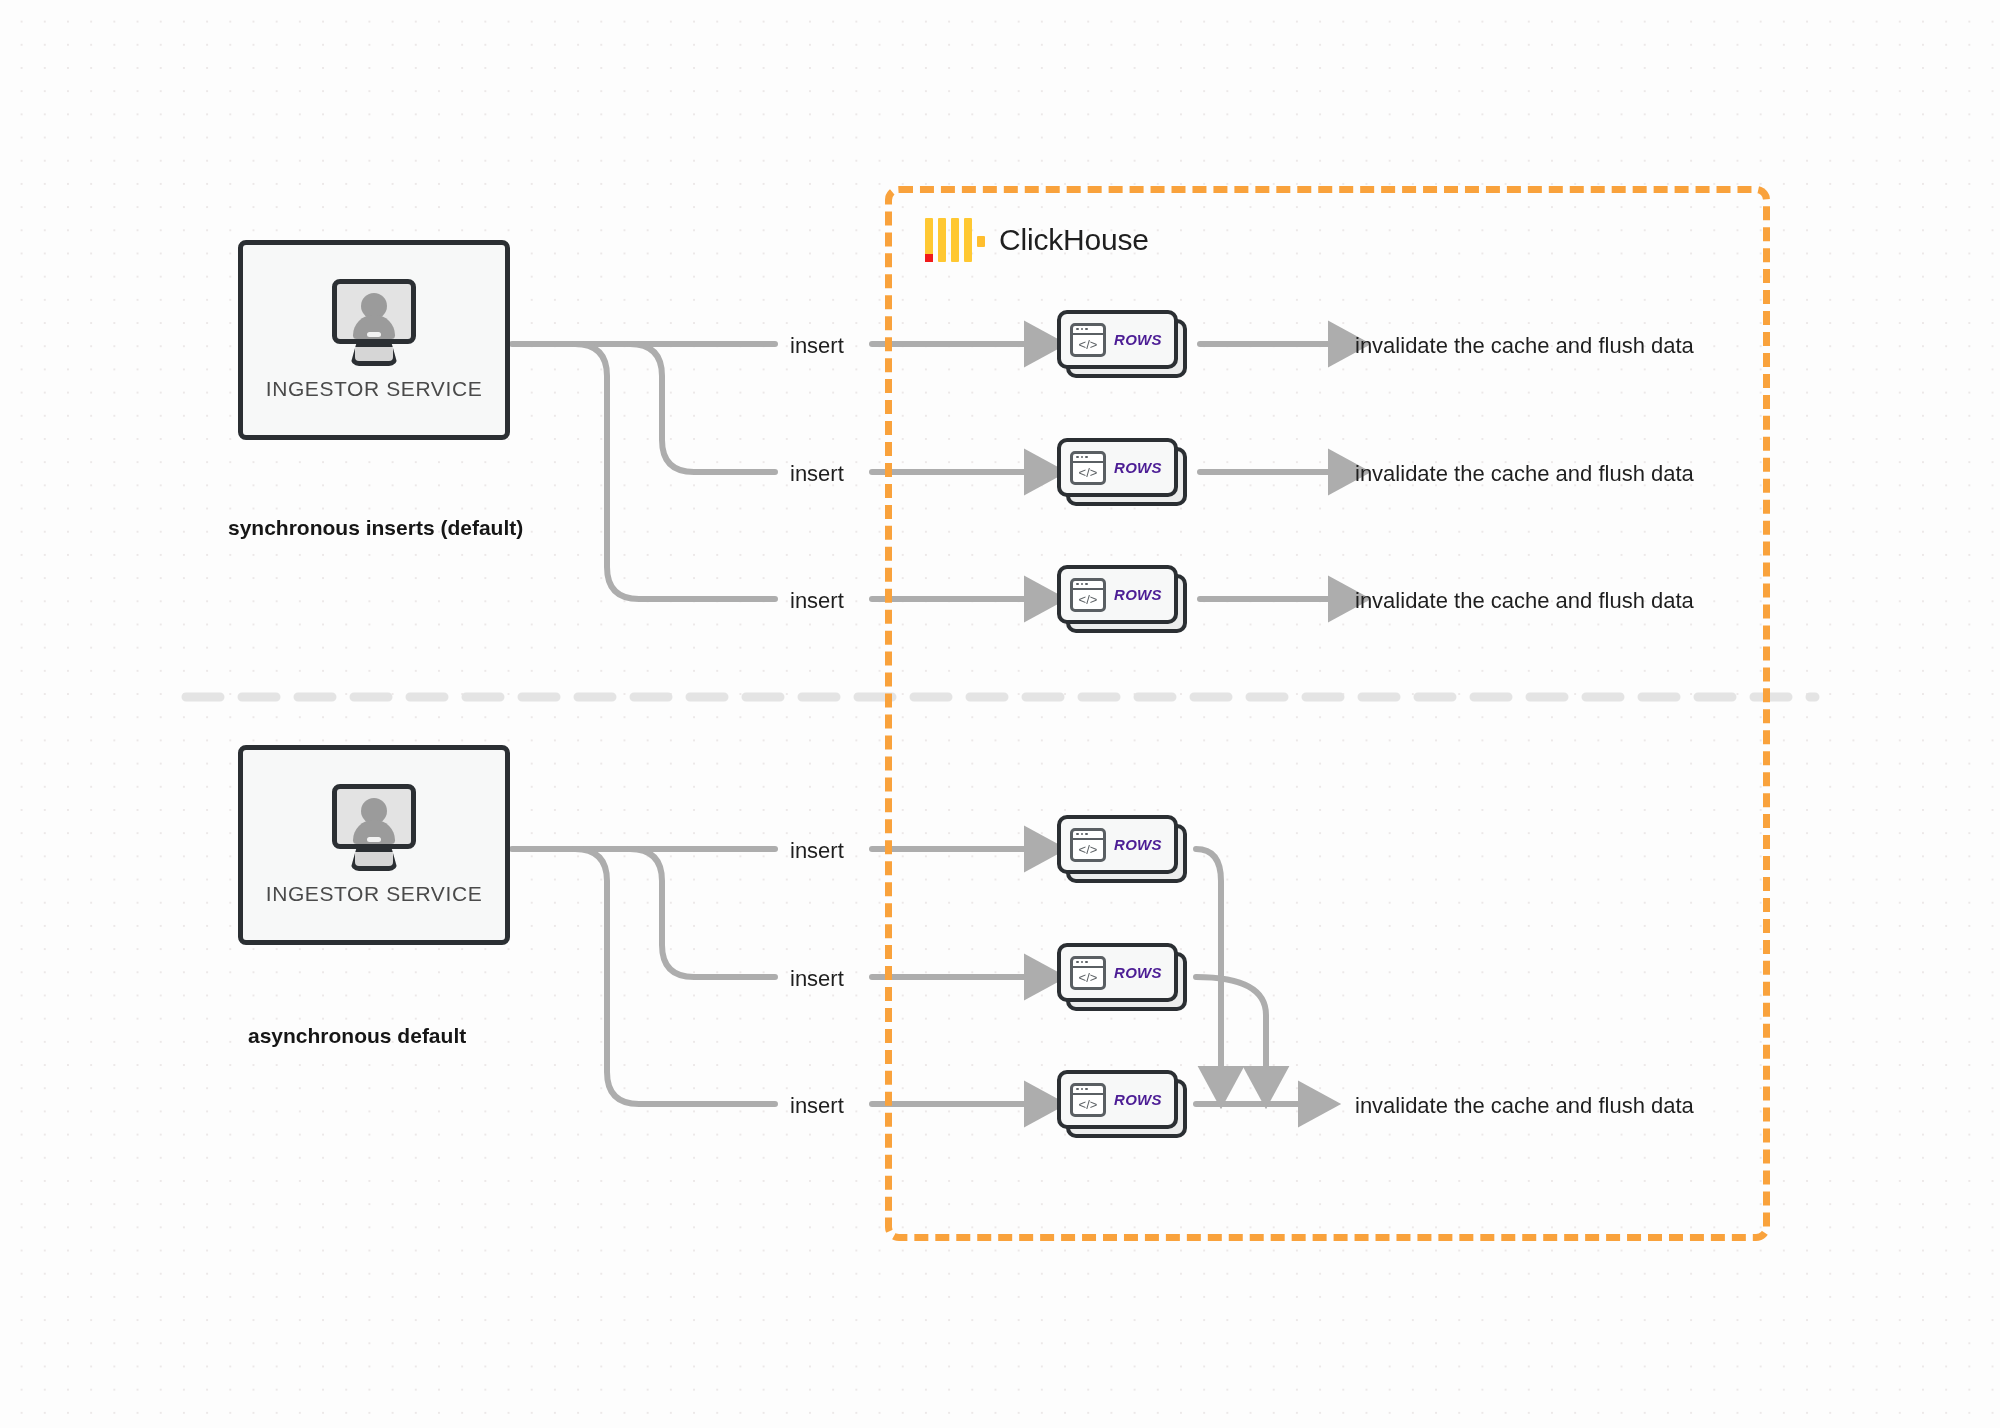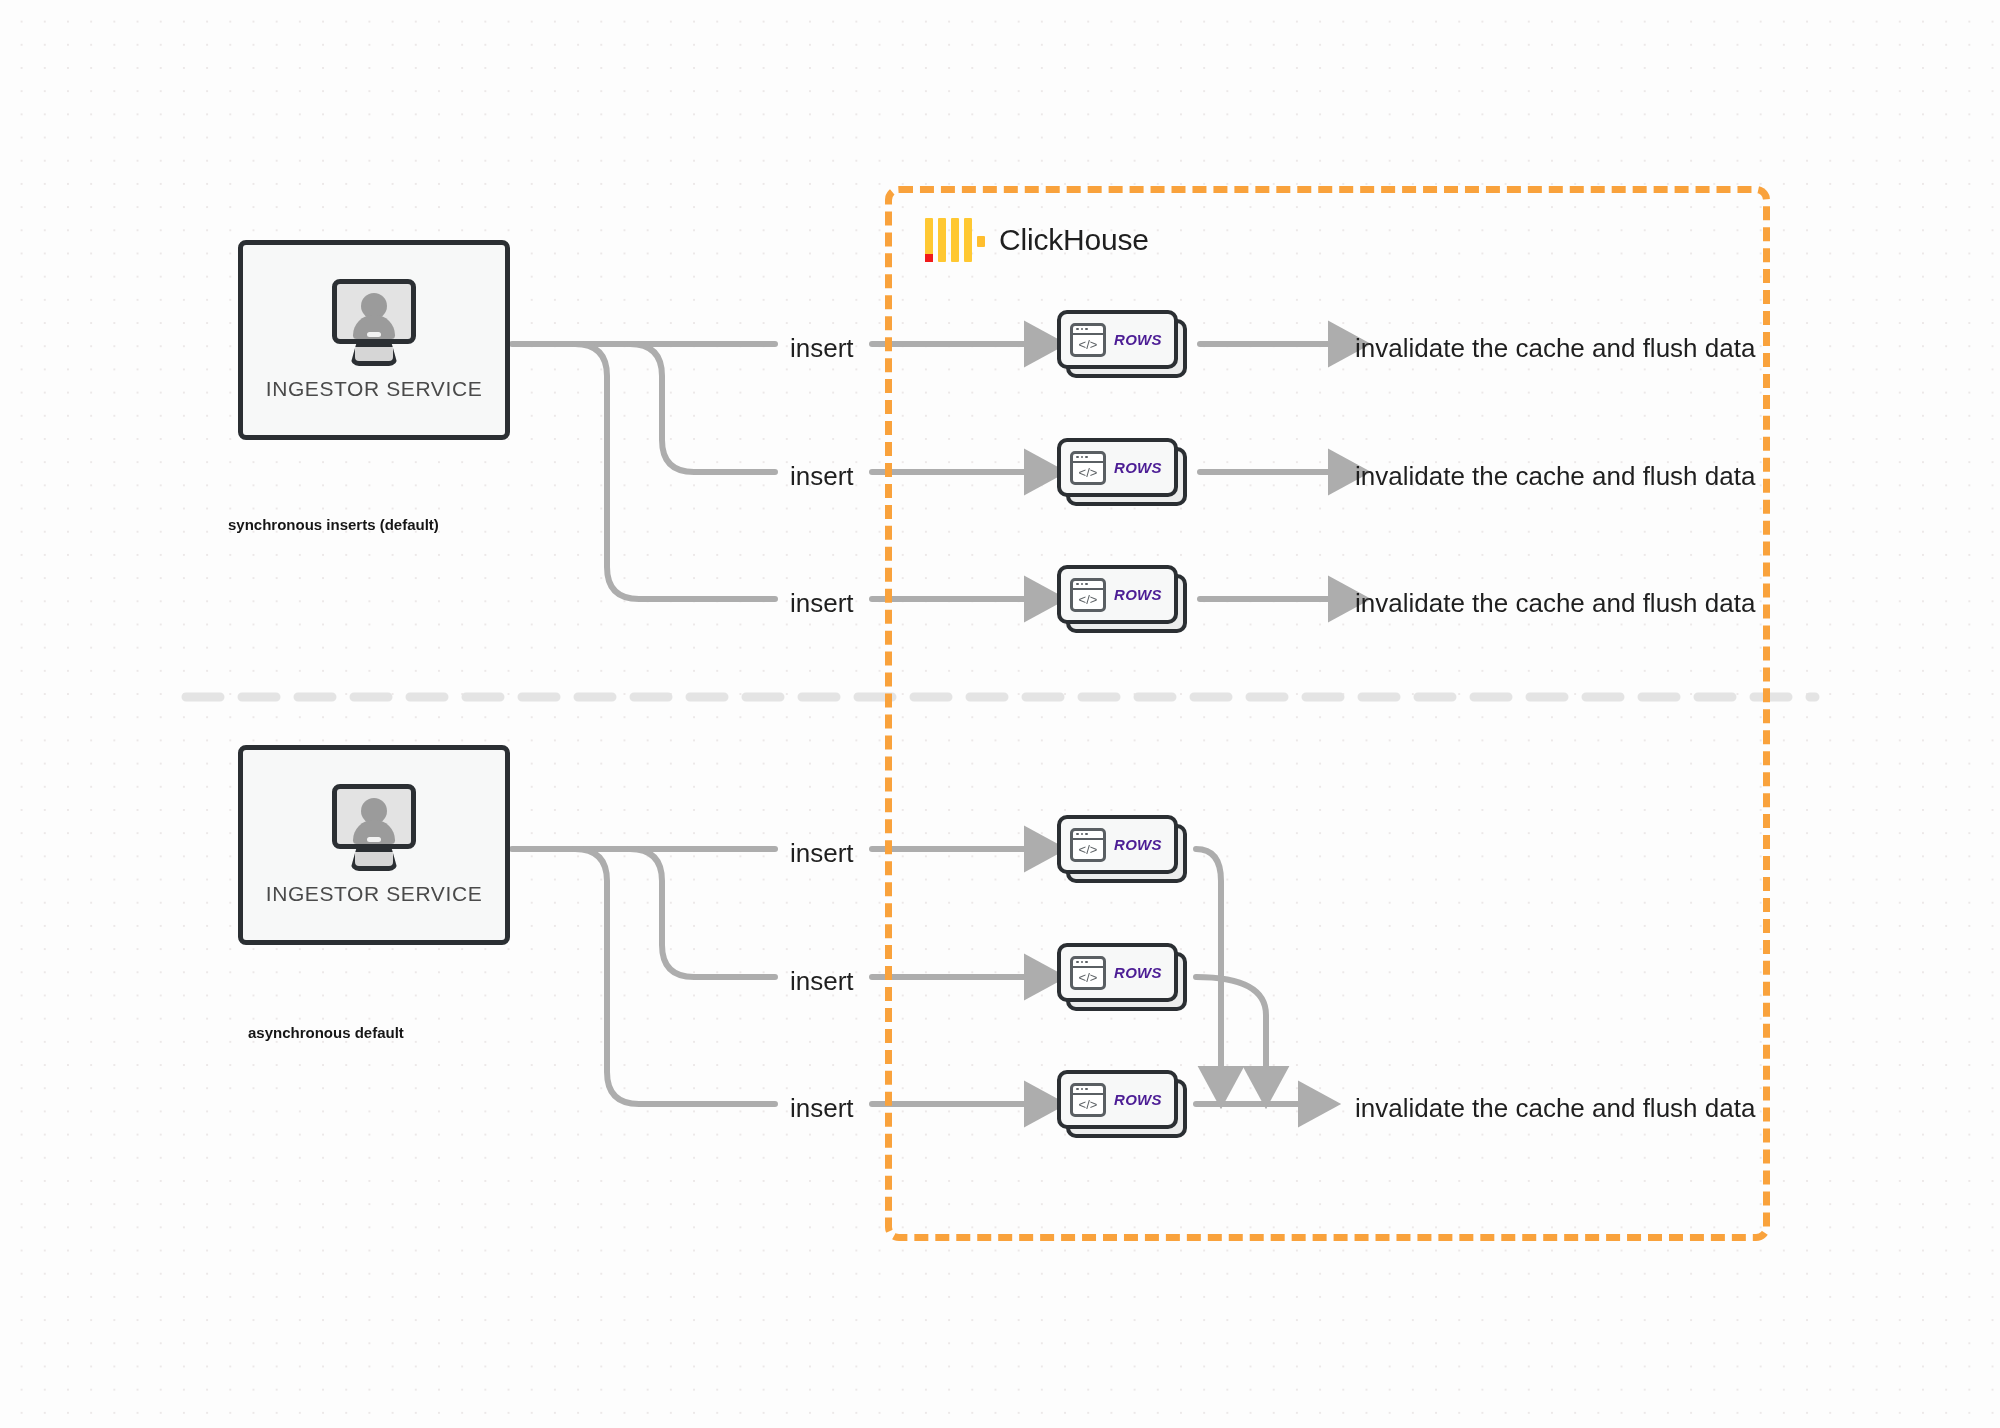--- a/index.html
+++ b/index.html
@@ -156,21 +156,21 @@
   .ingestor-label {
     font-size: 21px;
     color: #4a4a4a;
     letter-spacing: 0.6px;
     white-space: nowrap;
   }
 
   
   .section-caption {
     position: absolute;
-    font-size: 15px;
+    font-size: 21px;
     font-weight: bold;
     color: #161616;
     white-space: nowrap;
   }
   .section-caption.sync  { left: 228px; top: 516px; }
   .section-caption.async { left: 248px; top: 1024px; }
 
   
   .rows-node {
     position: absolute;
@@ -238,21 +238,21 @@
     font-size: 15px;
     font-style: italic;
     font-weight: bold;
     color: #4c1d95;
     letter-spacing: 0.3px;
   }
 
   
   .flow-label {
     position: absolute;
-    font-size: 26px;
+    font-size: 22px;
     color: #1f1f1f;
     white-space: nowrap;
   }
   .insert-label { text-align: center; }
 </style>
 </head>
 <body>
 
 <div id="stage">
 

